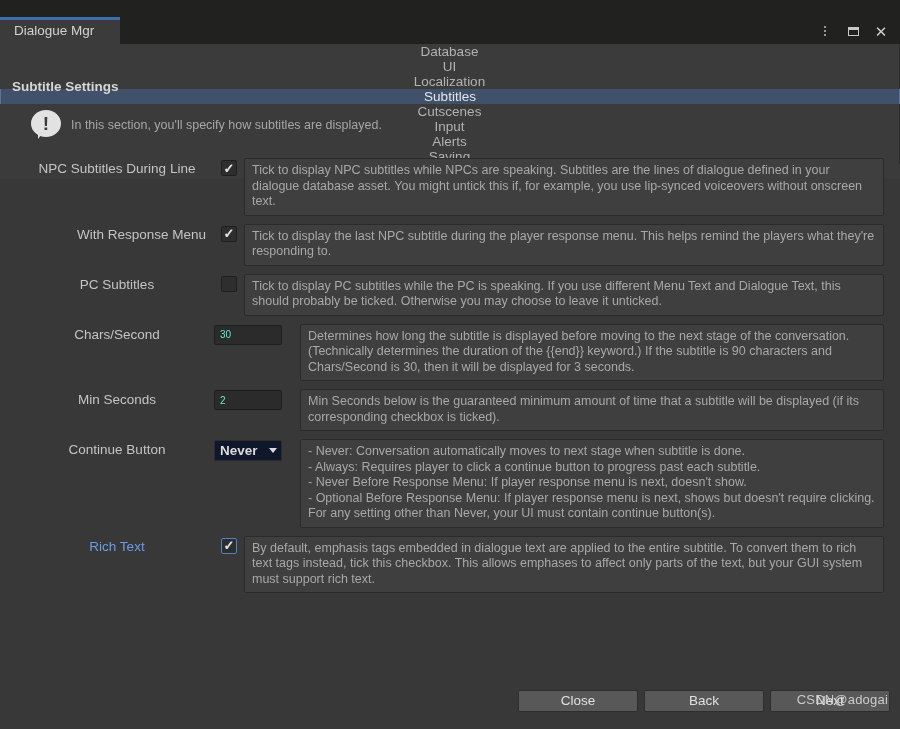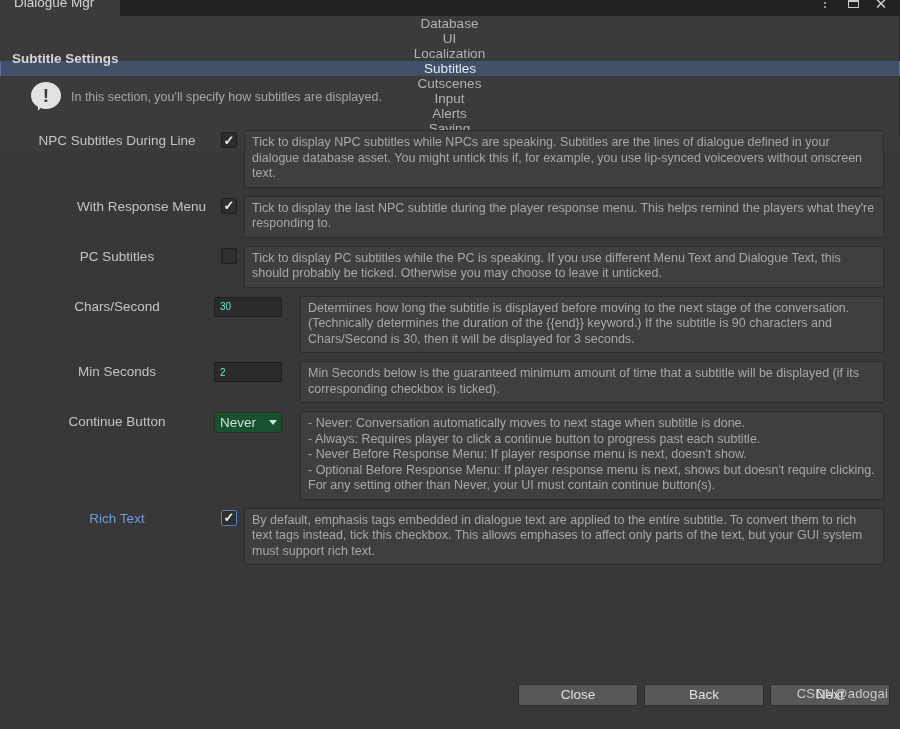--- a/index.html
+++ b/index.html
@@ -19,21 +19,21 @@
     position: relative;
     width: 900px;
     height: 729px;
     background: #383838;
     overflow: hidden;
   }
 
   
   .titlebar {
     position: relative;
-    height: 16px;
+    height: 44px;
     background: #21211f;
     display: flex;
     align-items: flex-end;
   }
   .tab-chip {
     position: relative;
     height: 27px;
     min-width: 120px;
     padding: 0 14px 0 14px;
     background: #3b3b3b;
@@ -232,31 +232,32 @@
     font-size: 10px;
     display: flex;
     align-items: center;
     padding: 0 5px;
     box-sizing: border-box;
   }
 
   .dropdown {
     width: 68px;
     height: 21px;
-    background: #14532d;
+    background: #0f172a;
     border: 1px solid #2c2c2c;
     border-radius: 2px;
     color: #dcdcdc;
     font-size: 13.5px;
     display: flex;
     align-items: center;
     padding: 0 4px 0 5px;
     box-sizing: border-box;
     overflow: hidden;
     white-space: nowrap;
+    font-weight: bold;
   }
   .dropdown .dd-text {
     flex: 1 1 auto;
     overflow: hidden;
     text-overflow: clip;
   }
   .dropdown .caret {
     flex: 0 0 auto;
     width: 0; height: 0;
     border-left: 4px solid transparent;
@@ -276,21 +277,21 @@
     color: #a8a8a8;
     box-sizing: border-box;
     margin-right: 6px;
   }
   .helpbox p { margin: 0; }
 
   
   .footer {
     position: absolute;
     left: 0; right: 0;
-    bottom: 14px;
+    bottom: 8px;
     height: 41px;
     display: flex;
     align-items: center;
     justify-content: flex-end;
     padding-right: 10px;
     gap: 6px;
     box-sizing: border-box;
   }
   .btn {
     width: 120px;

